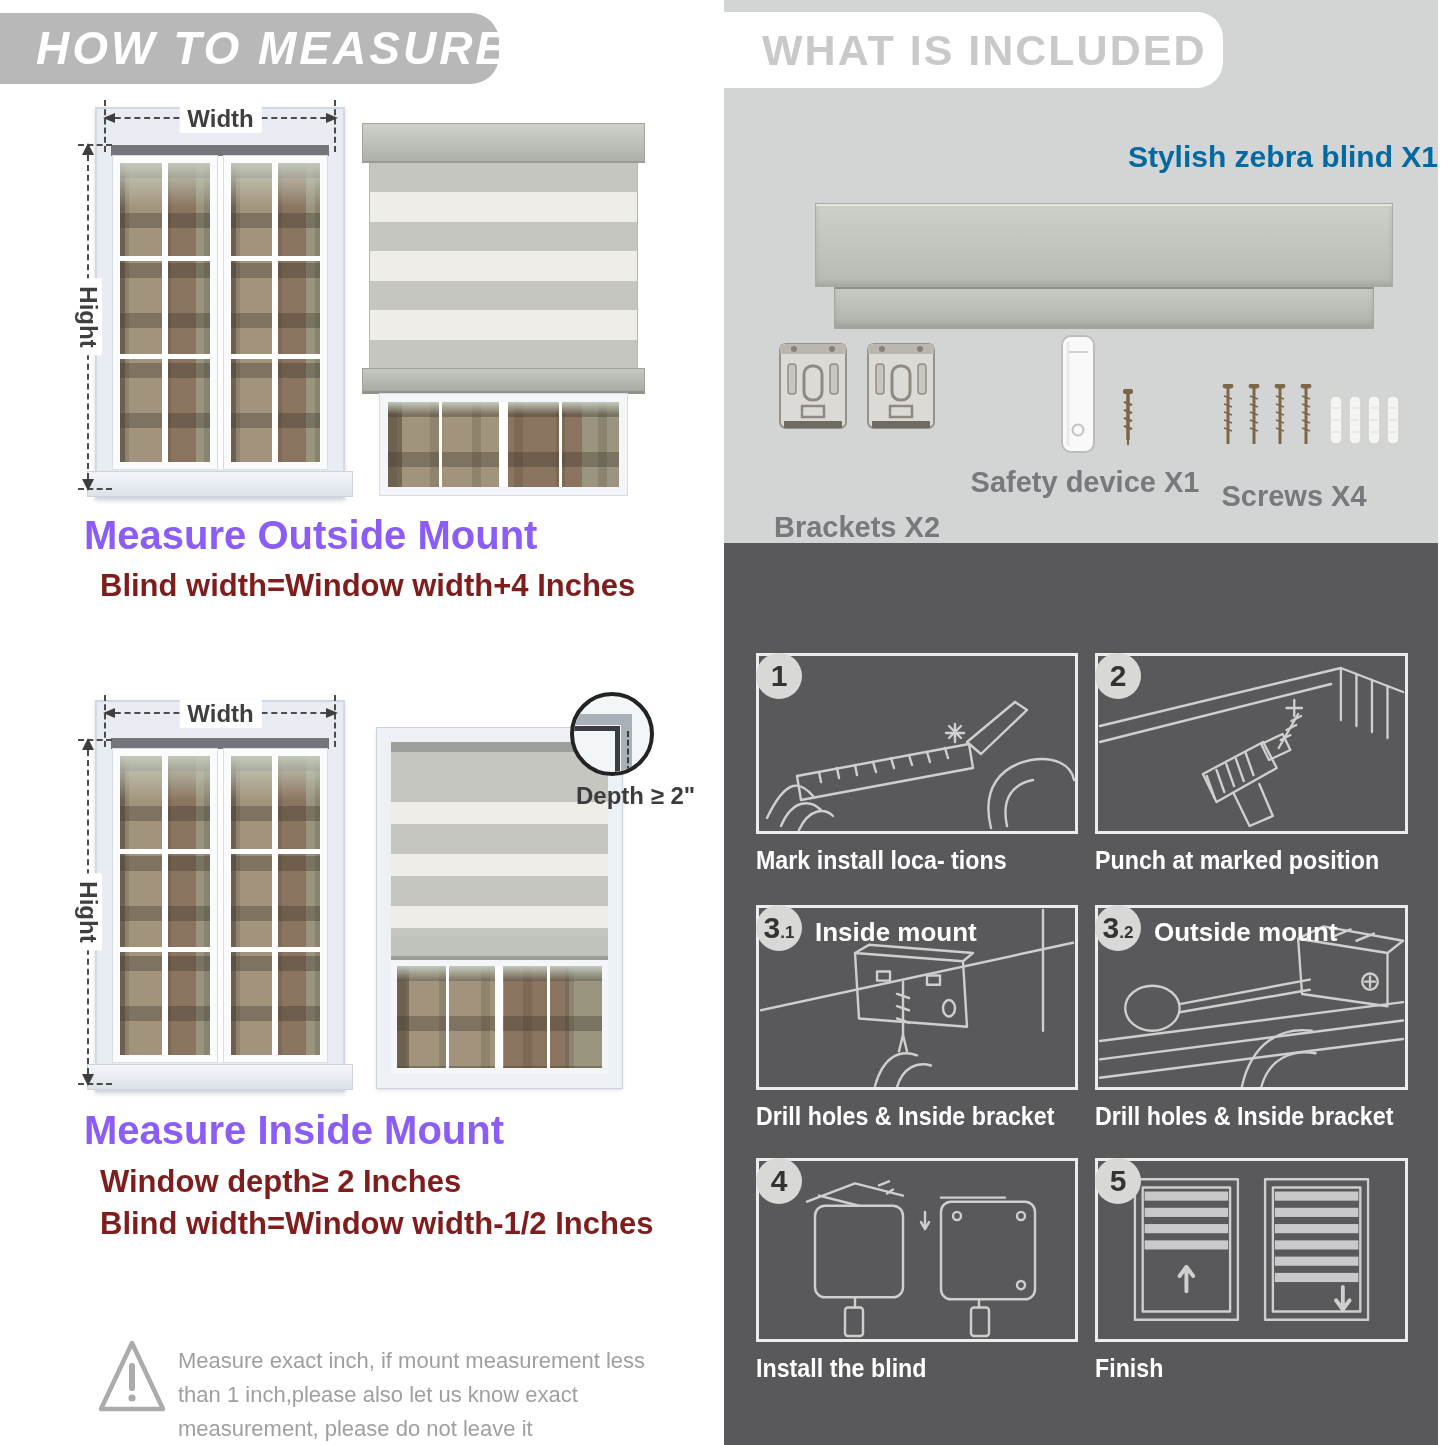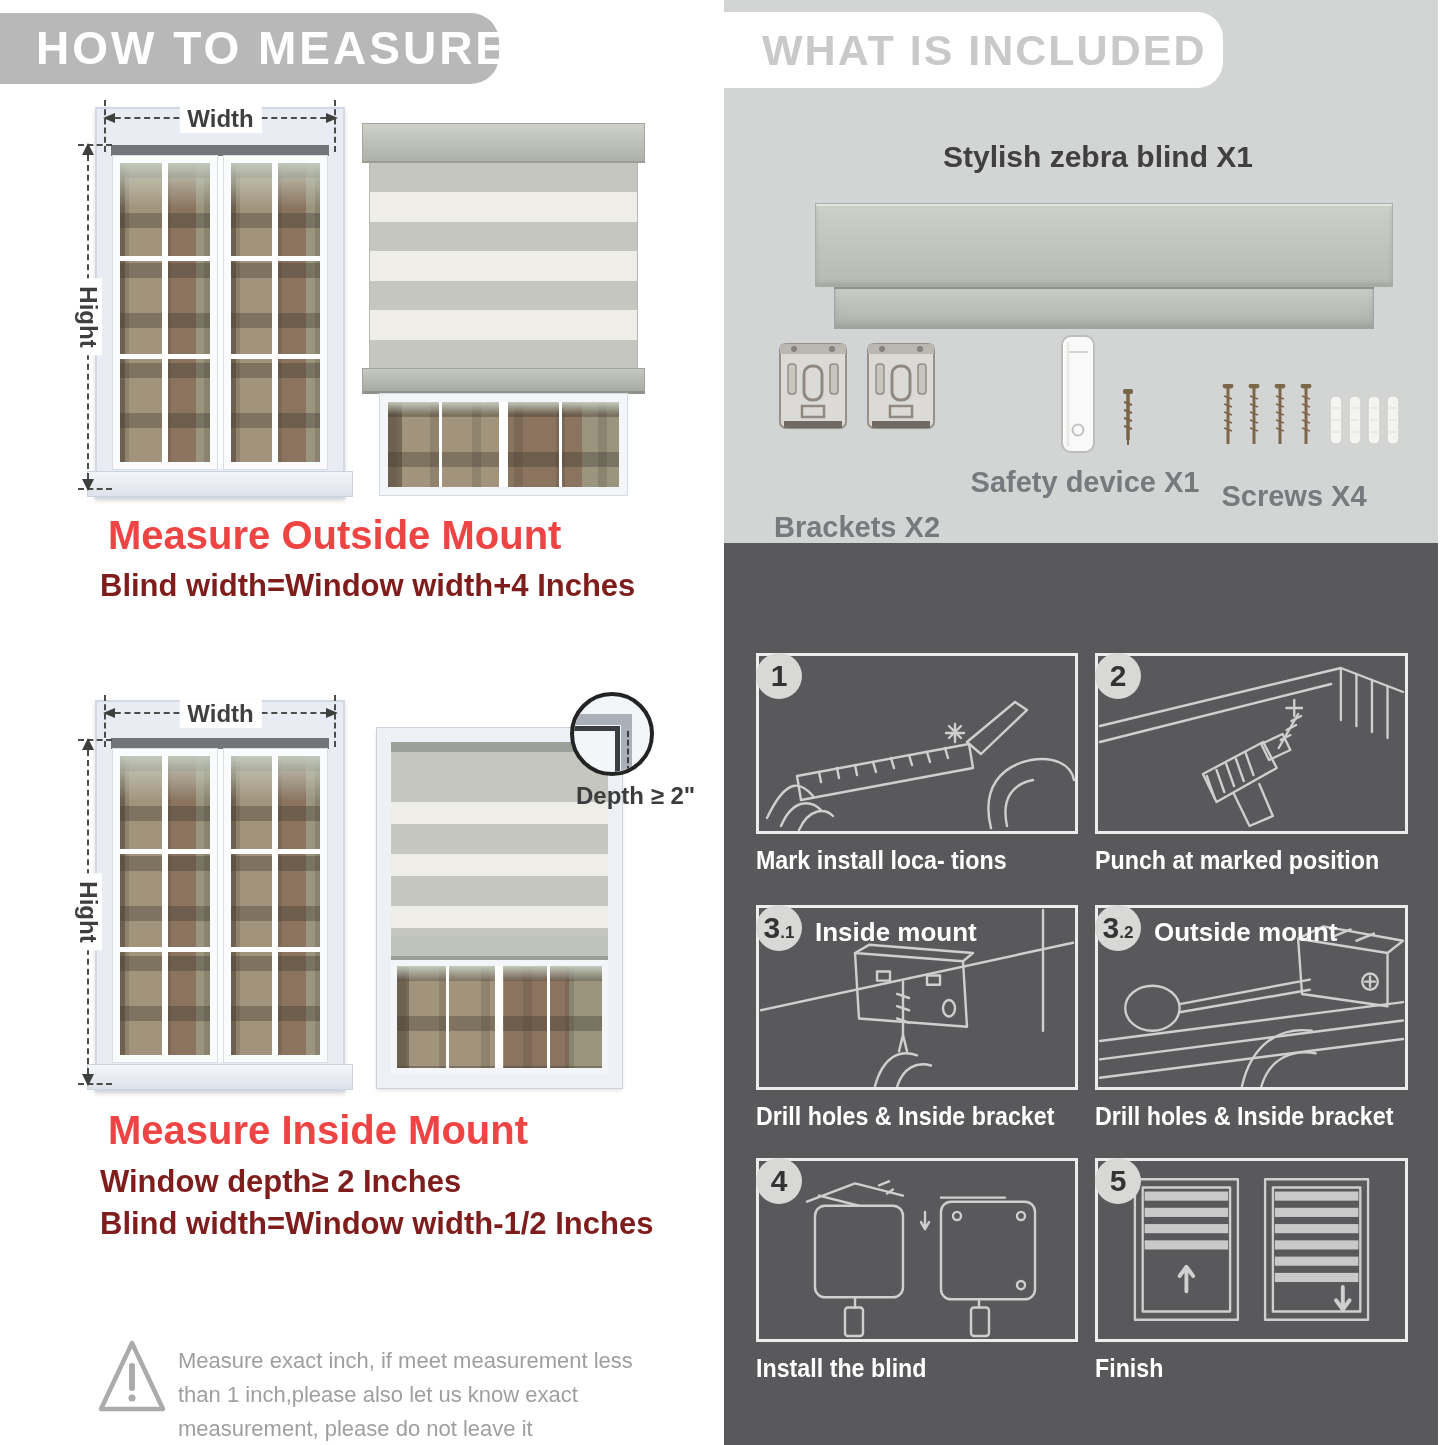--- a/index.html
+++ b/index.html
@@ -4,21 +4,21 @@
 <style>
   * { margin:0; padding:0; box-sizing:border-box; }
   html,body { width:1445px; height:1445px; }
   body { position:relative; background:#ffffff; font-family:"Liberation Sans", sans-serif; overflow:hidden; }
 
   
   .left-col { position:absolute; left:0; top:0; width:724px; height:1445px; background:#fff; }
 
   .banner-left { position:absolute; left:0; top:13px; width:499px; height:71px; background:#b8b8b8;
     border-radius:0 28px 28px 0; color:#fff; font-size:46px; font-weight:bold; letter-spacing:3px;
-    line-height:71px; padding-left:36px; white-space:nowrap; }
+    line-height:71px; padding-left:36px; white-space:nowrap;font-style:italic; }
 
   
   .win { position:absolute; width:250px; height:392px; background:#e9edf3; border:2px solid #d3d9e2;
     box-shadow:0 2px 4px rgba(0,0,0,.15); }
   .win-roller { position:absolute; left:14px; right:14px; top:36px; height:11px; background:#72767b; }
   .sash-area { position:absolute; left:16px; right:16px; top:47px; bottom:28px; background:#fff; display:flex; gap:7px; }
   .sash { flex:1; background:#fbfcfd; border:7px solid #fafbfc; outline:1px solid #d8dee6; position:relative; }
   .photo { position:absolute; inset:0; background-color:#a2947c;
     background-image:
       linear-gradient(180deg, rgba(203,211,198,.9) 0%, rgba(203,211,198,0) 15%),
@@ -80,34 +80,34 @@
   
   .mag { position:absolute; left:570px; top:692px; width:84px; height:84px; border:4px solid #232323;
     border-radius:50%; background:#f3f6f8; overflow:hidden; z-index:5; }
   .mag-outerL { position:absolute; left:-12%; top:24%; right:24%; bottom:-12%;
     border-top:11px solid #aab0b8; border-right:11px solid #aab0b8; }
   .mag-innerL { position:absolute; left:-12%; top:40%; right:40%; bottom:-12%;
     border-top:5px solid #3a3e43; border-right:5px solid #3a3e43; }
   .mag-dash { position:absolute; right:27%; top:46%; bottom:0; border-left:2px dashed #3a3e43; }
   .depth-label { position:absolute; left:576px; top:782px; color:#3c3c3c; font-size:24px; font-weight:bold; white-space:nowrap; }
 
-  .m-title { position:absolute; left:108px; color:#ef4444; font-size:40px; font-weight:bold; white-space:nowrap; }
+  .m-title { position:absolute; left:84px; color:#8b5cf6; font-size:40px; font-weight:bold; white-space:nowrap; }
   .m-line  { position:absolute; left:100px; color:#7f1d1d; font-size:31px; font-weight:bold; white-space:nowrap; }
 
   .warn-tri { position:absolute; left:96px; top:1336px; }
   .warn-text { position:absolute; left:178px; top:1344px; color:#9f9f9f; font-size:22px; line-height:34px; }
 
   
   .right-col { position:absolute; left:724px; top:0; width:714px; height:1445px; }
 
   .sec-included { position:absolute; left:0; right:0; top:0; height:543px; background:#d3d4d4; }
   .banner-included { position:absolute; left:0; top:12px; width:499px; height:76px; background:#fff;
     border-radius:0 26px 26px 0; color:#c9c9c9; font-size:43px; font-weight:bold; letter-spacing:2px;
     line-height:76px; padding-left:38px; white-space:nowrap; }
-  .product-title { position:absolute; left:0; right:0; top:140px; text-align:center; color:#404040;
+  .product-title { position:absolute; left:0; right:0; top:140px; text-align:right; color:#0369a1;
     font-size:30px; font-weight:bold;padding-left:34px; }
   .rail-top { position:absolute; left:91px; top:203px; width:578px; height:84px;
     background:linear-gradient(180deg,#cdd0c9 0%,#c3c6bf 45%,#b7bab3 100%);
     border:1px solid #aaada6; box-shadow:inset 0 2px 0 rgba(255,255,255,.5), inset 0 -3px 5px rgba(0,0,0,.12); }
   .rail-bot { position:absolute; left:110px; top:287px; width:540px; height:42px;
     background:linear-gradient(180deg,#c9ccc5,#aeb1aa); border:1px solid #a2a59e; border-top:2px solid #8f928b;
     box-shadow:inset 0 -4px 6px rgba(0,0,0,.10); }
   .comp { position:absolute; }
   .comp-label { position:absolute; top:466px; transform:translateX(-50%); color:#77797c;
     font-size:29px; font-weight:bold; white-space:nowrap; }
@@ -225,21 +225,21 @@
   <div class="m-line" style="top:1206px;">Blind width=Window width-1/2 Inches</div>
 
   <div class="warn-tri">
     <svg width="72" height="82" viewBox="0 0 72 82">
       <polygon points="36,7 67,73 5,73" fill="none" stroke="#ababab" stroke-width="4.5" stroke-linejoin="round"></polygon>
       <line x1="36" y1="30" x2="36" y2="52" stroke="#ababab" stroke-width="6" stroke-linecap="round"></line>
       <circle cx="36" cy="62" r="3.6" fill="#ababab"></circle>
     </svg>
   </div>
   <div class="warn-text">
-    <div>Measure exact inch, if meet measurement less</div>
+    <div>Measure exact inch, if mount measurement less</div>
     <div>than 1 inch,please also let us know exact</div>
     <div>measurement, please do not leave it</div>
   </div>
 </div>
 
 <div class="right-col">
 
   <div class="sec-included">
     <div class="banner-included">WHAT IS INCLUDED</div>
     <div class="product-title">Stylish zebra blind X1</div>

